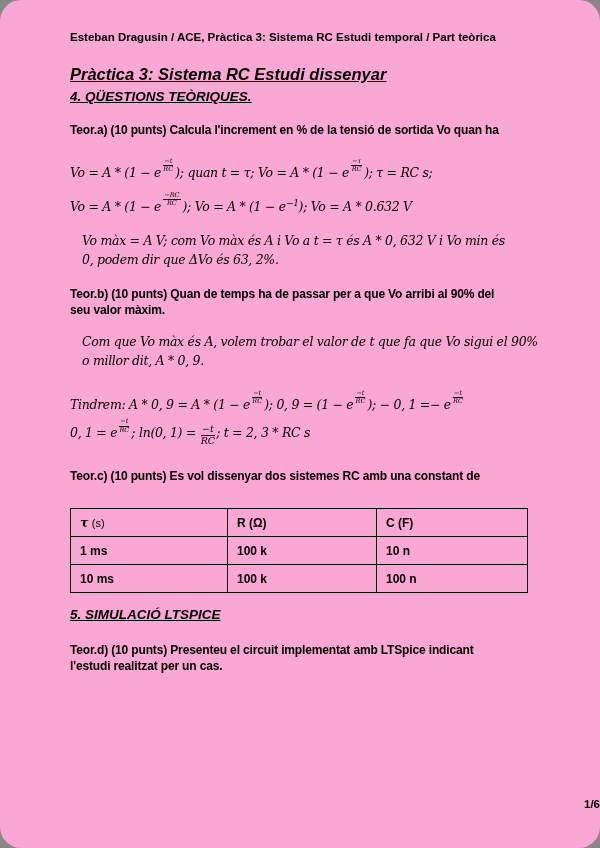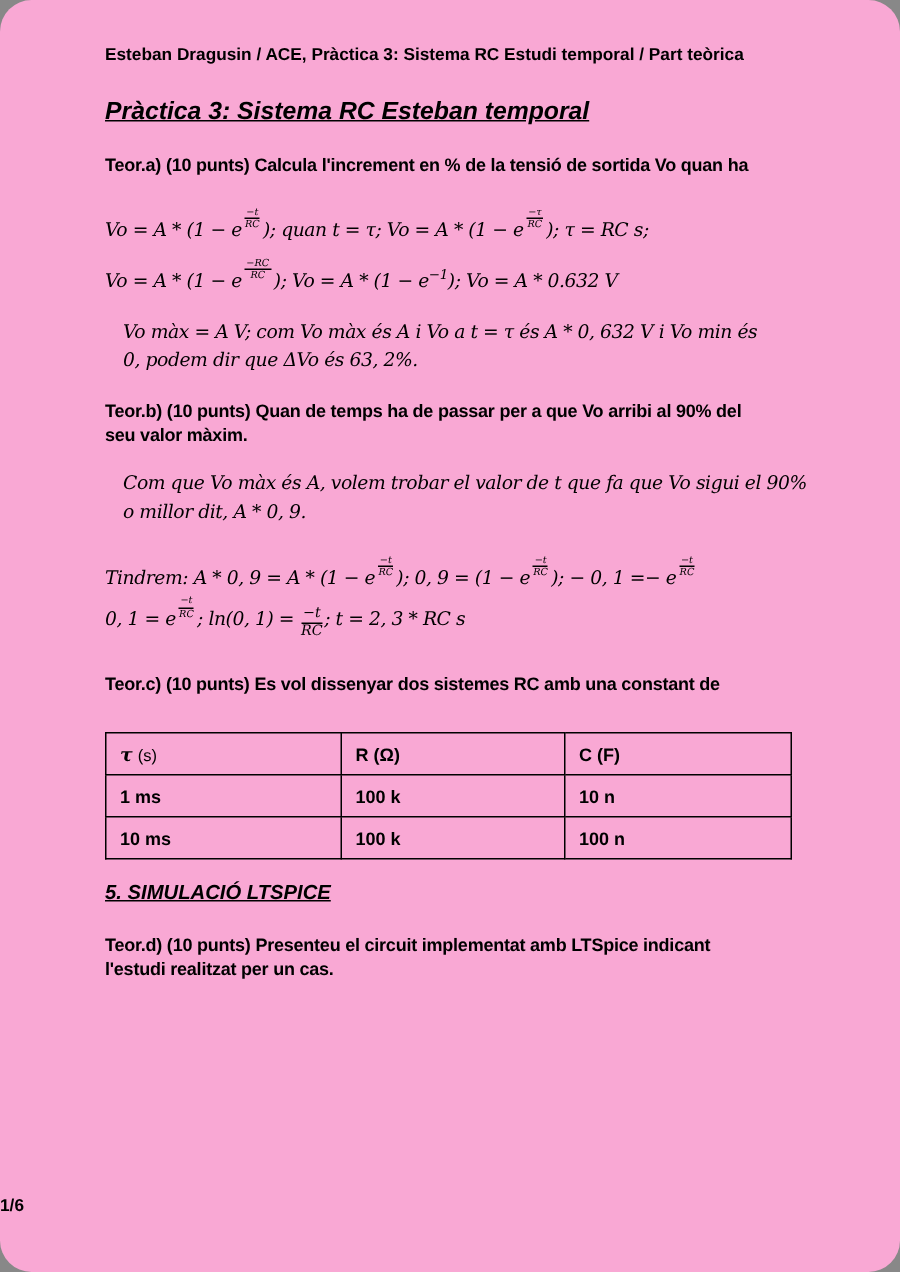--- a/index.html
+++ b/index.html
@@ -116,34 +116,35 @@
     font-style: italic;
     font-weight: bold;
     font-size: 12.5px;
   }
   .tau-unit { font-weight: normal; font-size: 11px; }
   .page-number {
     position: absolute;
     bottom: 38px;
     left: 0;
     right: 0;
-    text-align: left;
+    text-align: right;
     font-size: 11.5px;
     font-weight: bold;
   }
 </style>
 </head>
 <body>
 
 <div class="page">
 
   <div class="doc-header">Esteban Dragusin / ACE, Pràctica 3: Sistema RC Estudi temporal / Part teòrica</div>
 
-  <div class="doc-title">Pràctica 3: Sistema RC Esteban temporal</div>
-
+  <div class="doc-title">Pràctica 3: Sistema RC Estudi dissenyar</div>
+
+  <div class="section-heading heading-4">4. QÜESTIONS TEÒRIQUES.</div>
 
   <div class="question">
     <div class="q-line">Teor.a) (10 punts) Calcula l'increment en % de la tensió de sortida Vo quan ha</div>
   </div>
 
   <div class="formula-block">
     <div class="formula-line">
         <span>Vo = A * (1 − e<span class="m-supfrac"><span class="m-num">−t</span><span class="m-den">RC</span></span>); quan t = τ; Vo = A * (1 − e<span class="m-supfrac"><span class="m-num">−τ</span><span class="m-den">RC</span></span>); τ = RC s;</span>
       </div>
     <div class="formula-line">

